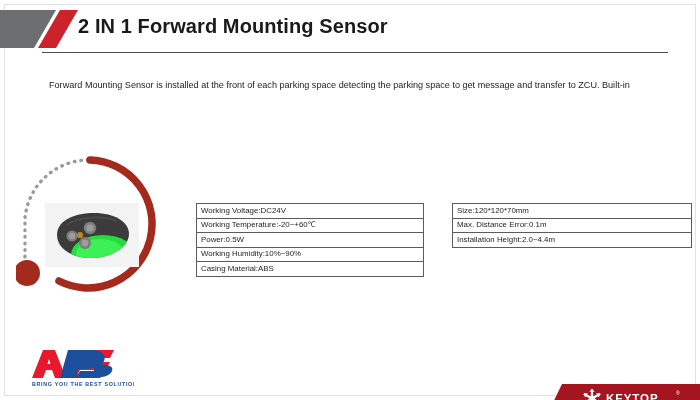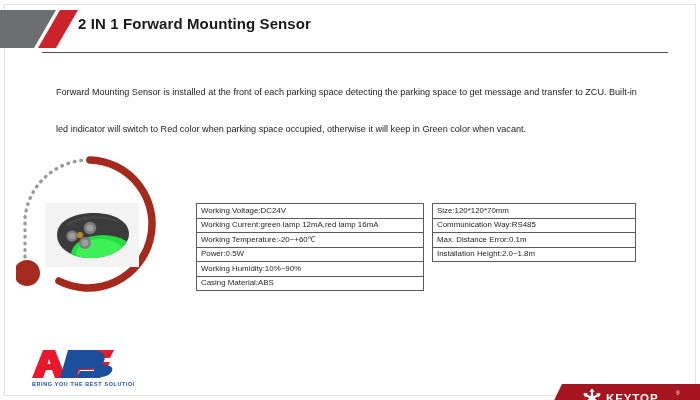--- a/index.html
+++ b/index.html
@@ -38,21 +38,21 @@
     left: 0px;
     top: 8px;
     width: 78px;
     height: 40px;
   }
 
   .title {
     position: absolute;
     left: 78px;
     top: 15px;
-    font-size: 15px;
+    font-size: 20px;
     font-weight: bold;
     color: #1a1a1a;
     letter-spacing: 0.1px;
     white-space: nowrap;
   }
 
   .title-rule {
     position: absolute;
     left: 42px;
     top: 52px;
@@ -64,21 +64,21 @@
   
   .intro {
     position: absolute;
     left: 41px;
     top: 66px;
     width: 628px;
     font-size: 9.1px;
     color: #232323;
     line-height: 22px;
   }
-  .intro p { margin: 15px; }
+  .intro p { margin: 8px; }
 
   
   .circle-deco {
     position: absolute;
     left: 16px;
     top: 152px;
     width: 176px;
     height: 140px;
   }
 
@@ -93,21 +93,21 @@
   }
 
   
   .spec-table {
     position: absolute;
     top: 203px;
     border-collapse: collapse;
     table-layout: fixed;
   }
   .spec-table.left  { left: 196px;  width: 228px; }
-  .spec-table.right { left: 432px;  width: 204px; }
+  .spec-table.right { left: 452px;  width: 240px; }
 
   .spec-table td {
     border: 1px solid #5b5b5b;
     font-size: 7.9px;
     color: #1e1e1e;
     padding: 1px 3px 1px 4px;
     height: 11.5px;
     line-height: 10px;
     white-space: nowrap;
     overflow: hidden;
@@ -159,21 +159,20 @@
       <polygon points="0,2 56,2 34,40 0,40" fill="#6d6e70"></polygon>
       <polygon points="60,2 78,2 56,40 38,40" fill="#cc2229"></polygon>
     </svg>
   </div>
 
   <div class="title">2 IN 1 Forward Mounting Sensor</div>
   <div class="title-rule"></div>
 
   <div class="intro">
     <p>Forward Mounting Sensor is installed at the front of each parking space detecting the parking space to get message and transfer to ZCU. Built-in</p>
-    <p>led indicator will switch to Red color when parking space occupied, otherwise it will keep in Green color when vacant.</p>
   </div>
 
   <div class="circle-deco">
     <svg width="176" height="140" viewBox="0 0 176 140">
 
       <path d="M 72 8 A 64 64 0 0 0 9 66 L 9 116" fill="none" stroke="#9a9a9a" stroke-width="3.4" stroke-linecap="round" stroke-dasharray="0.6 6"></path>
 
       <path d="M 74 8 A 64 64 0 1 1 43 129" fill="none" stroke="#a52a1e" stroke-width="7.5" stroke-linecap="round"></path>
 
       <circle cx="11" cy="121" r="13" fill="#a52a1e"></circle>
@@ -210,50 +209,44 @@
       <circle cx="35" cy="32" r="3.1" fill="#b98a1e"></circle>
     </svg>
   </div>
 
   <table class="spec-table left">
     <tbody>
       <tr>
         <td>Working Voltage:DC24V</td>
       </tr>
       <tr>
-        <td>Working Current:green lamp 12mA,red lamp 16mA</td>
-      </tr>
-      <tr>
         <td>Working Temperature:-20~+60℃</td>
       </tr>
       <tr>
         <td>Power:0.5W</td>
       </tr>
       <tr>
         <td>Working Humidity:10%~90%</td>
       </tr>
       <tr>
         <td>Casing Material:ABS</td>
       </tr>
     </tbody>
   </table>
 
   <table class="spec-table right">
     <tbody>
       <tr>
         <td>Size:120*120*70mm</td>
       </tr>
       <tr>
-        <td>Communication Way:RS485</td>
-      </tr>
-      <tr>
         <td>Max. Distance Error:0.1m</td>
       </tr>
       <tr>
-        <td>Installation Height:2.0~1.8m</td>
+        <td>Installation Height:2.0~4.4m</td>
       </tr>
     </tbody>
   </table>
 
   <div class="aps-logo">
     <svg width="124" height="44" viewBox="0 0 124 44">
 
       <path d="M 22 34 L 33 6 L 45 6 L 56 34 L 45 34 L 42 26 L 36 26 L 33 34 Z
                                         M 37.5 20 L 40.5 20 L 39 15 Z" fill="#e8192c"></path>
 

